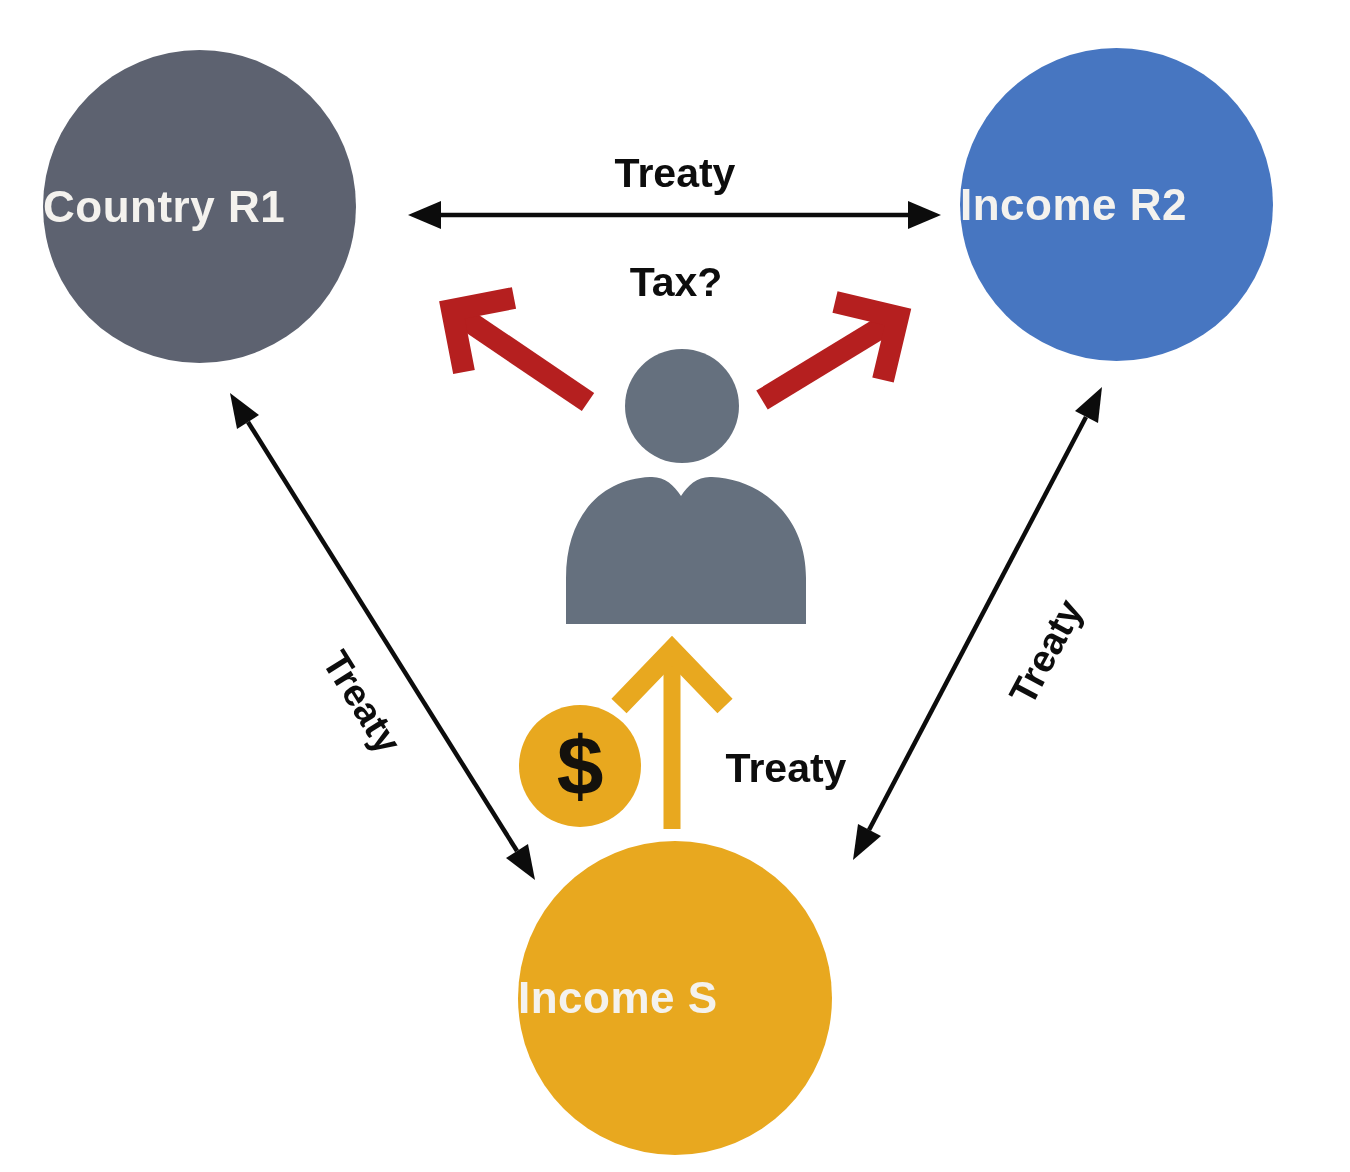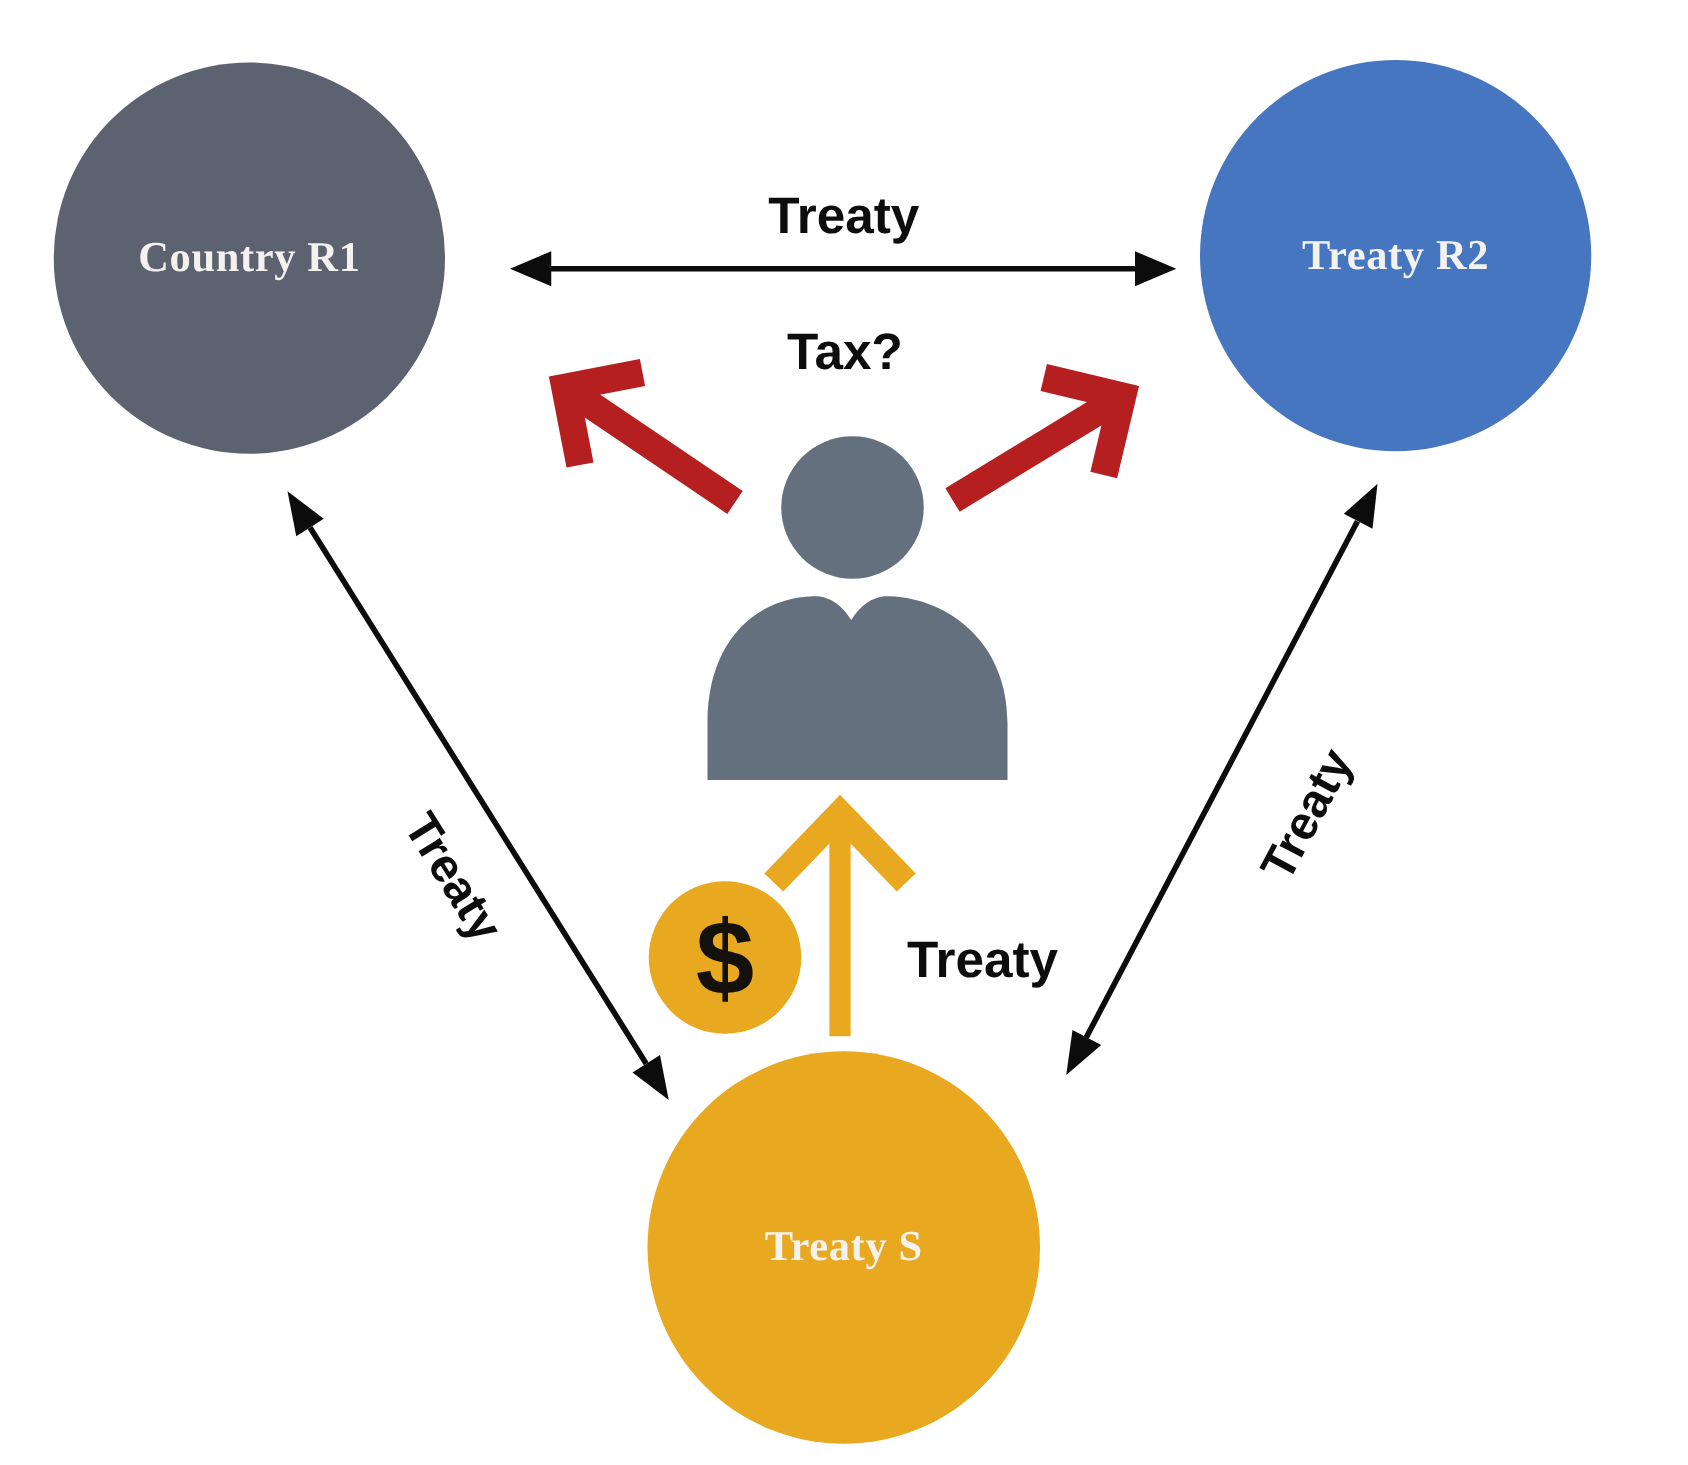--- a/index.html
+++ b/index.html
@@ -3,22 +3,22 @@
 <meta charset="utf-8">
 <style>
   html,body{margin:0;padding:0;background:#ffffff;}
   .canvas{
     position:relative;width:1350px;height:1172px;background:#ffffff;
     font-family:"Liberation Sans",sans-serif;overflow:hidden;
   }
   .overlay{position:absolute;left:0;top:0;width:1350px;height:1172px;pointer-events:none;}
   
   .node{
-    position:absolute;border-radius:50%;display:flex;align-items:center;justify-content:center;
-    font-weight:700;font-size:34px;color:var(--node-text,#f4f2ee);letter-spacing:.5px;font-family:Liberation Serif, serif;
+    position:absolute;border-radius:50%;display:flex;align-items:center;
+    font-weight:700;font-size:44px;color:var(--node-text,#f4f2ee);letter-spacing:.5px;
   }
   .node-r1{left:43px;top:50px;width:313px;height:313px;background:var(--r1-fill,#5d6270);}
   .node-r2{left:960px;top:48px;width:313px;height:313px;background:var(--r2-fill,#4776c1);}
   .node-s {left:518px;top:841px;width:314px;height:314px;background:var(--s-fill,#e8a81f);}
   
   .coin{
     position:absolute;left:519px;top:705px;width:122px;height:122px;border-radius:50%;
     background:var(--coin-fill,#e8a81f);display:flex;align-items:center;justify-content:center;
   }
   .dollar{font-weight:700;font-size:84px;color:#14110c;line-height:1;}
@@ -43,24 +43,24 @@
 </style>
 </head>
 <body>
 
 <div class="canvas">
 
   <div class="node node-r1">
     <span>Country R1</span>
   </div>
   <div class="node node-r2">
-    <span>Treaty R2</span>
+    <span>Income R2</span>
   </div>
   <div class="node node-s">
-    <span>Treaty S</span>
+    <span>Income S</span>
   </div>
 
   <div class="coin">
     <span class="dollar">$</span>
   </div>
 
   <svg class="overlay" viewBox="0 0 1350 1172">
 
     <g>
       <line class="bl" x1="438" y1="215" x2="911" y2="215"></line>

